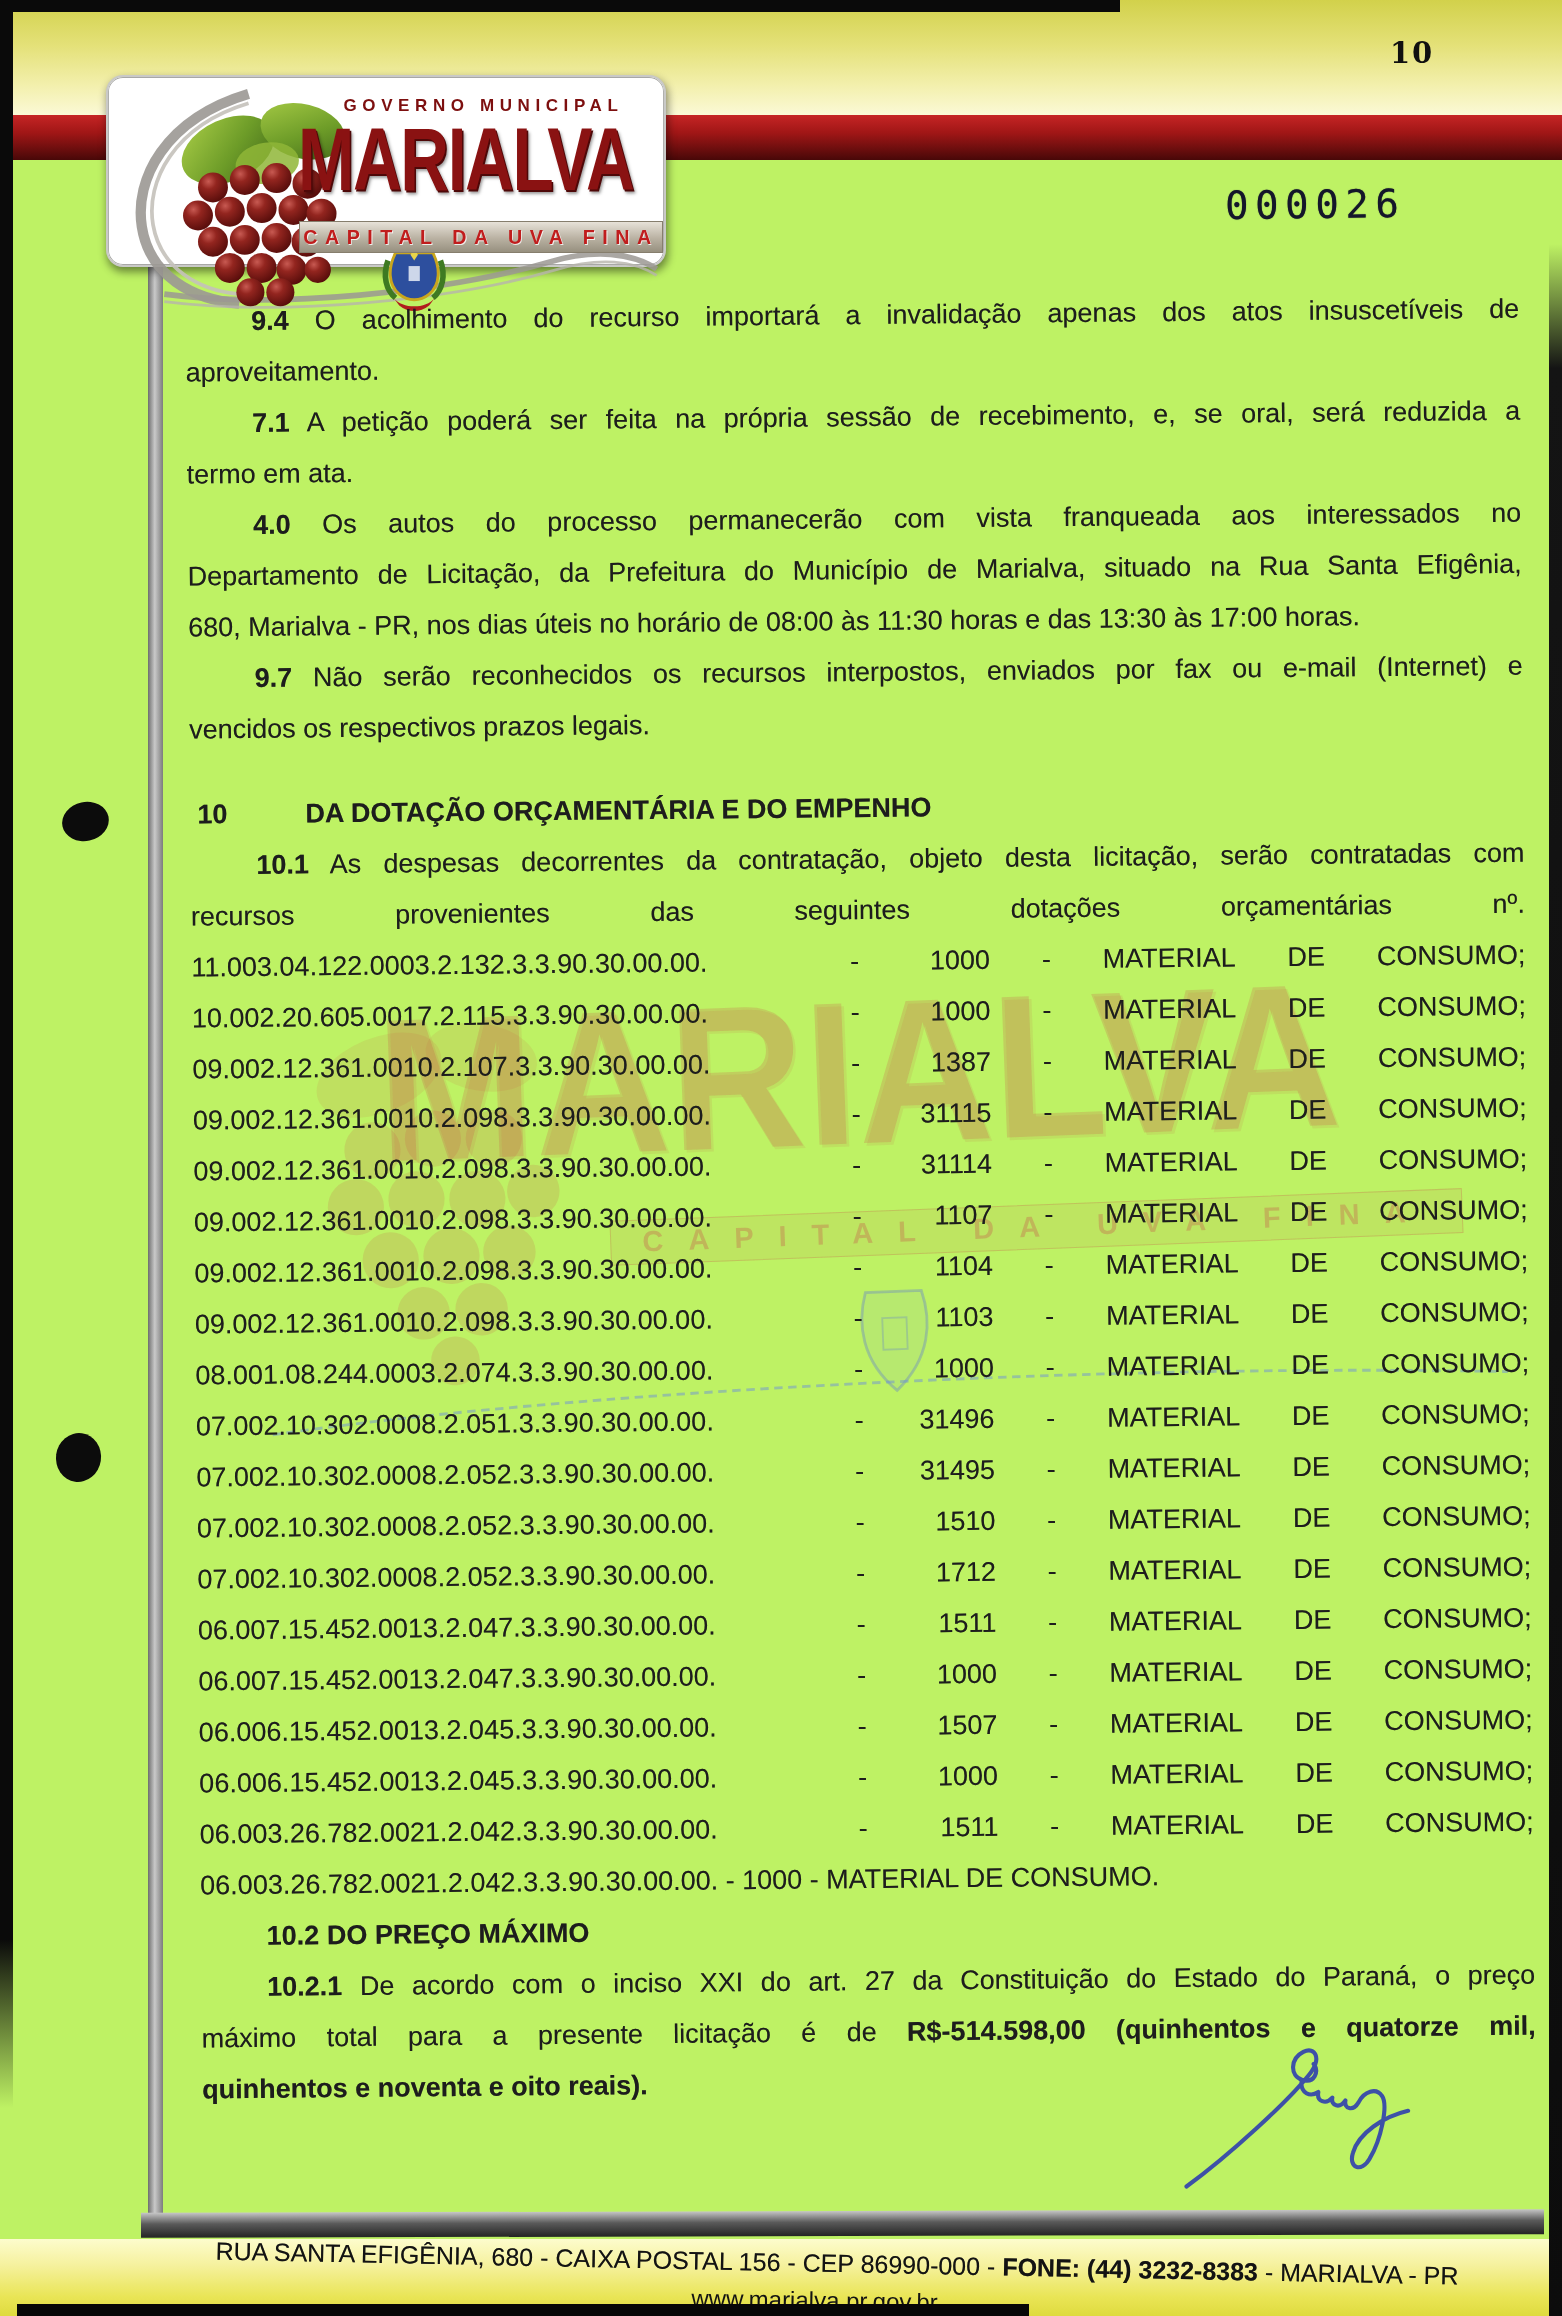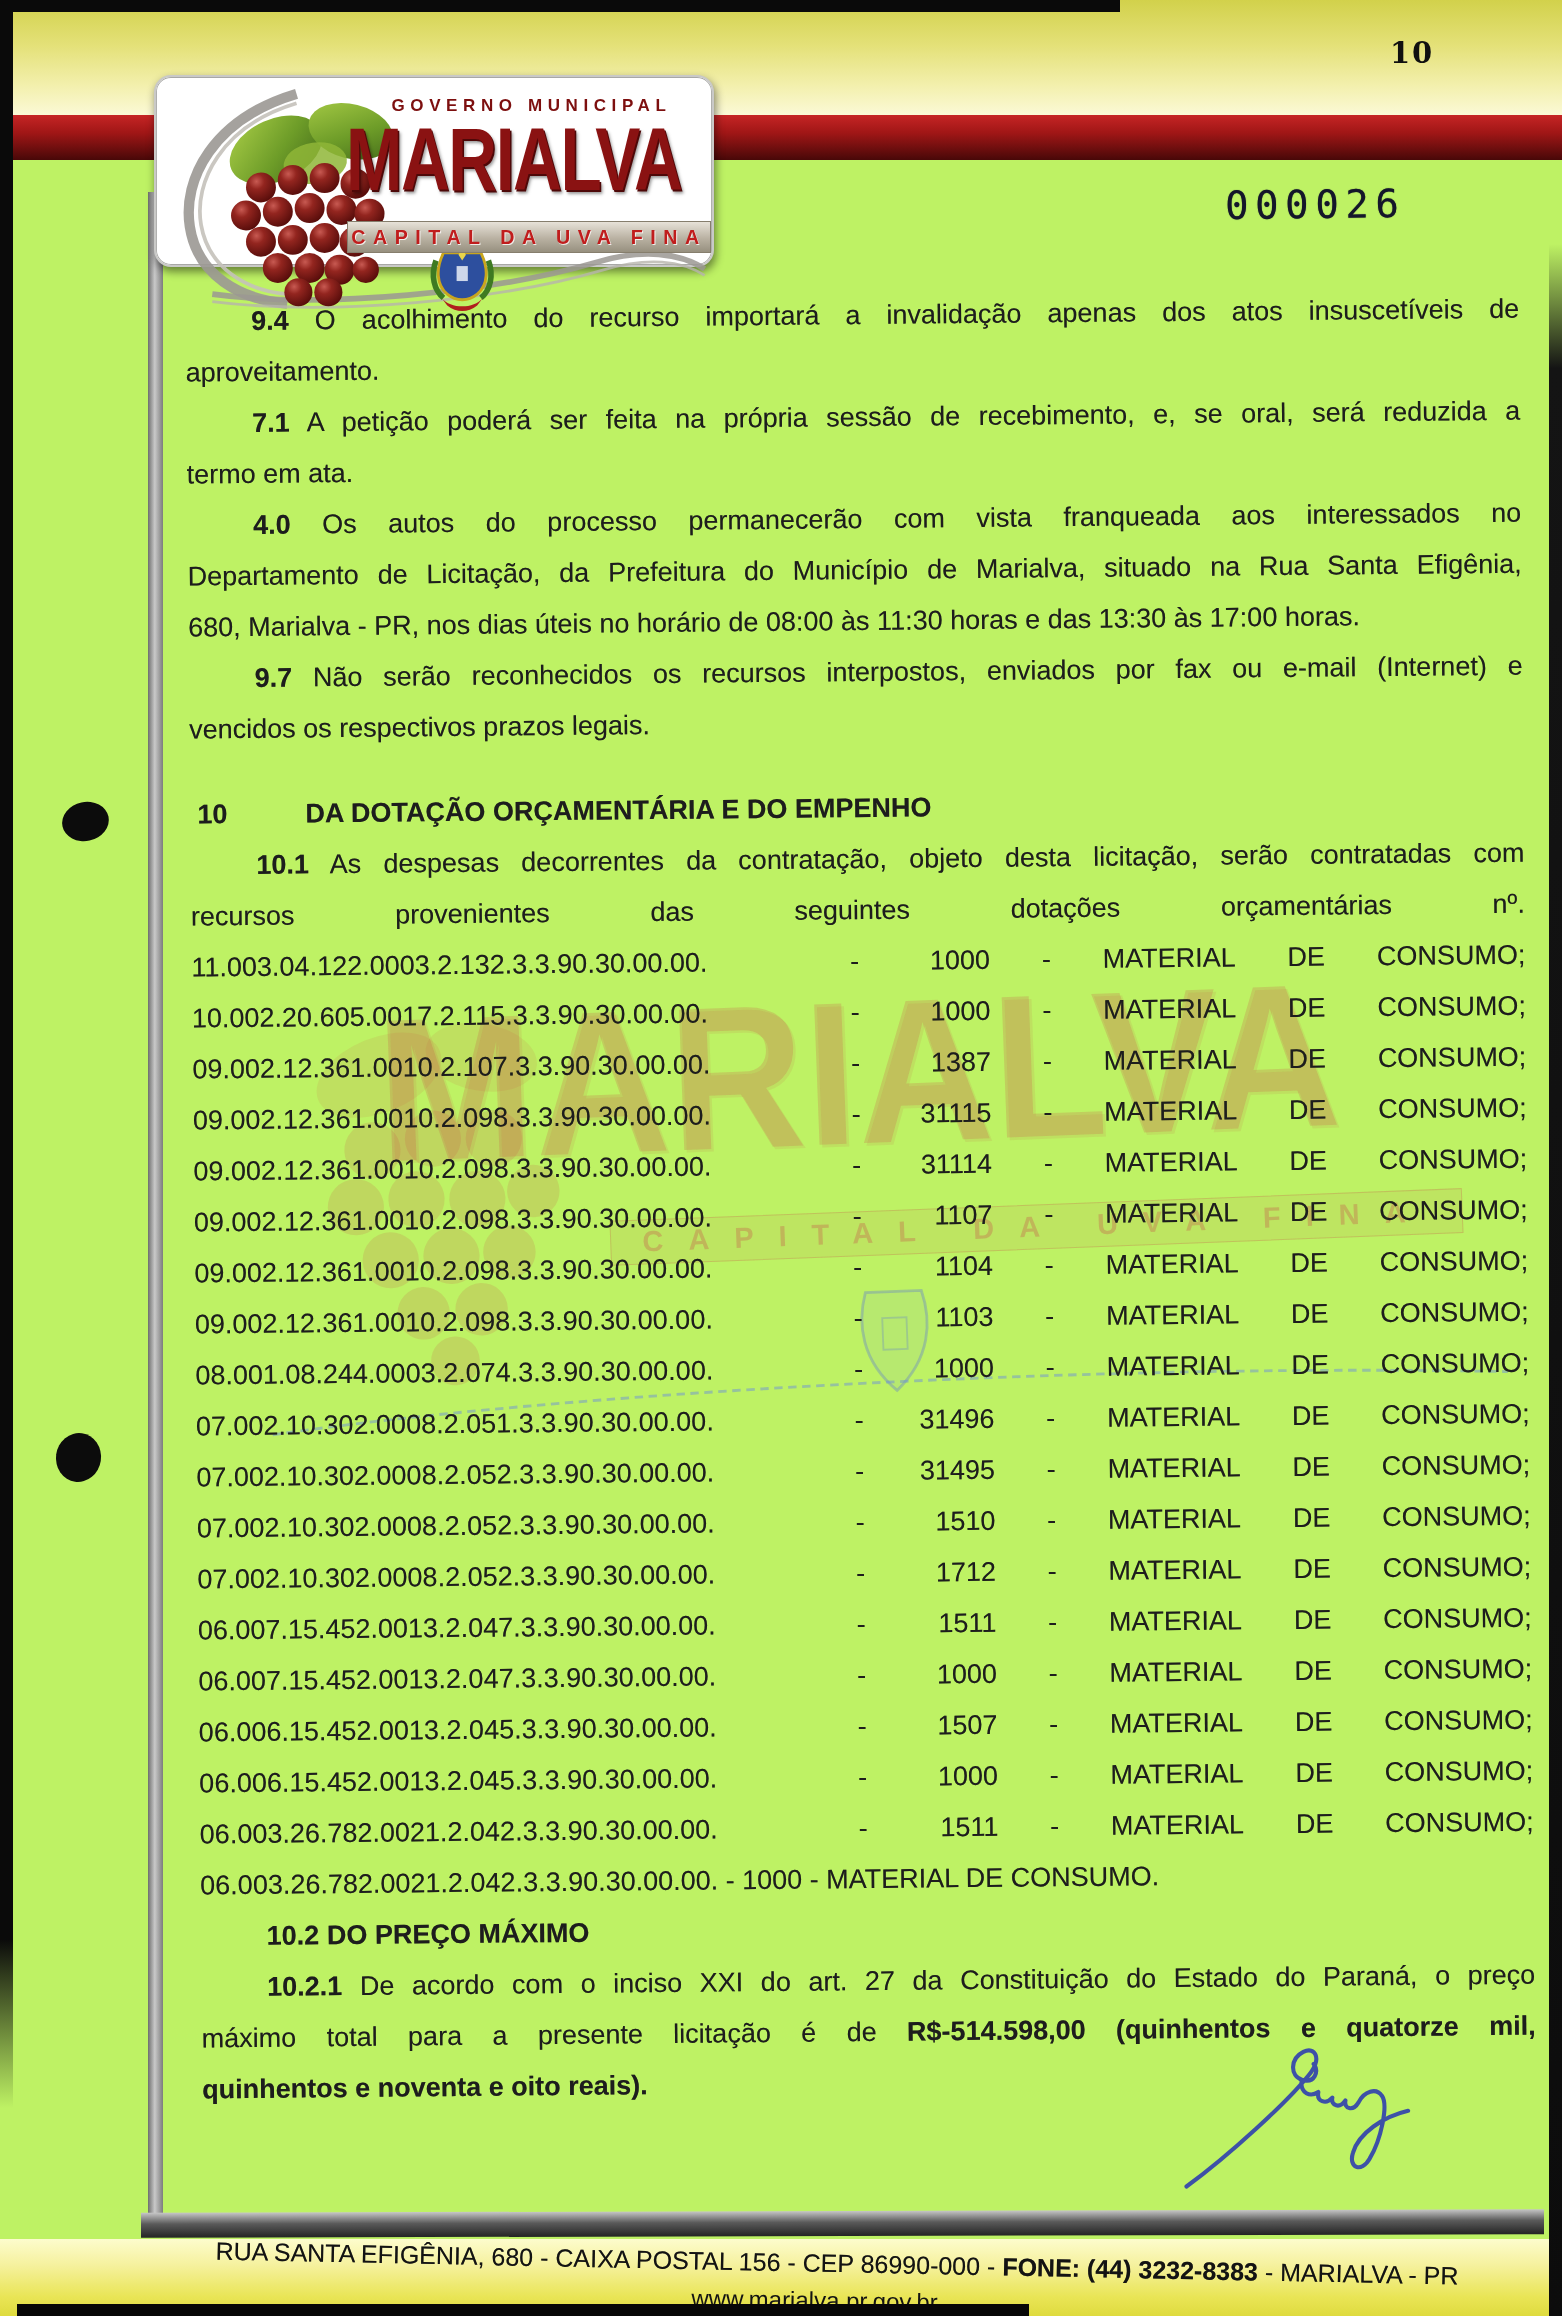--- a/index.html
+++ b/index.html
@@ -32,21 +32,21 @@
 
   
   .box-left-border { position:absolute; left:148px; top:192px; width:15px; height:2021px; z-index:4;
     background:linear-gradient(90deg,#6e6e6e 0%,#c9c9c9 45%,#7d7d7d 100%); }
   .box-bottom-bar { position:absolute; left:141px; top:2211px; width:1403px; height:25px; z-index:4;
     background:linear-gradient(180deg,#c6c6c6 0%,#5a5a5a 45%,#242424 100%); transform:rotate(-0.15deg); }
 
   
   .logo-box { position:absolute; left:106px; top:75px; width:560px; height:192px; z-index:5;
     background:#ffffff; border:2.8px solid #c9c9c7; border-radius:17px;
-    box-shadow:1.9px 4.7px 8.4px rgba(0,0,0,0.45), inset 0 0 0 0.9px #a8a8a6;margin-left:48px; }
+    box-shadow:1.9px 4.7px 8.4px rgba(0,0,0,0.45), inset 0 0 0 0.9px #a8a8a6; }
   .logo-gov { position:absolute; left:214px; top:19px; width:323px; text-align:center;
     font-size:17px; font-weight:700; letter-spacing:5.6px; color:#7d0f0f; white-space:nowrap; }
   .logo-name { position:absolute; left:190px; top:32px; width:468px; white-space:nowrap;
     font-size:89px; line-height:101px; font-weight:800; color:#8a1212;
     transform:scaleX(0.76); transform-origin:left top; letter-spacing:-1.9px;
     text-shadow:1.9px 1.9px 0 #4e0808, 3.7px 3.7px 3.7px rgba(0,0,0,0.4); }
   .logo-banner { position:absolute; left:191px; top:144px; width:364px; height:32px;
     background:linear-gradient(180deg,#e7e2d8 0%,#b9b1a2 55%,#97907f 100%);
     border:1.9px solid #867e6d; display:flex; align-items:center; justify-content:center;
     font-size:19.7px; font-weight:800; letter-spacing:7.5px; color:#c01d1d;

